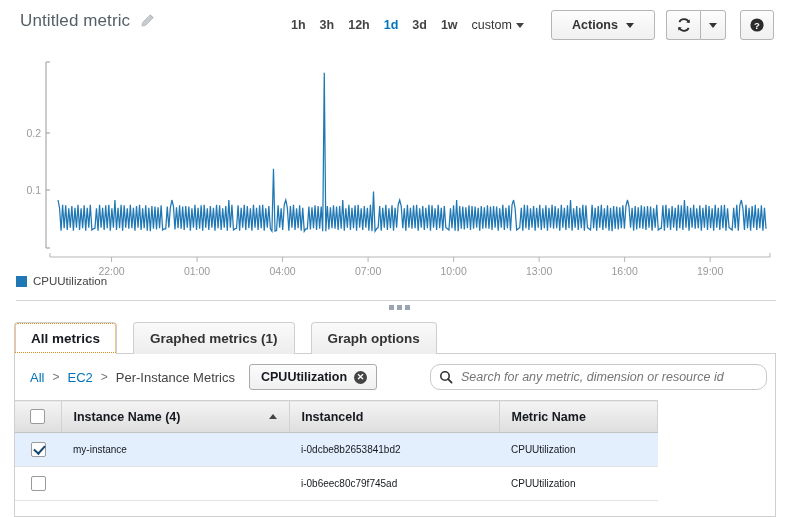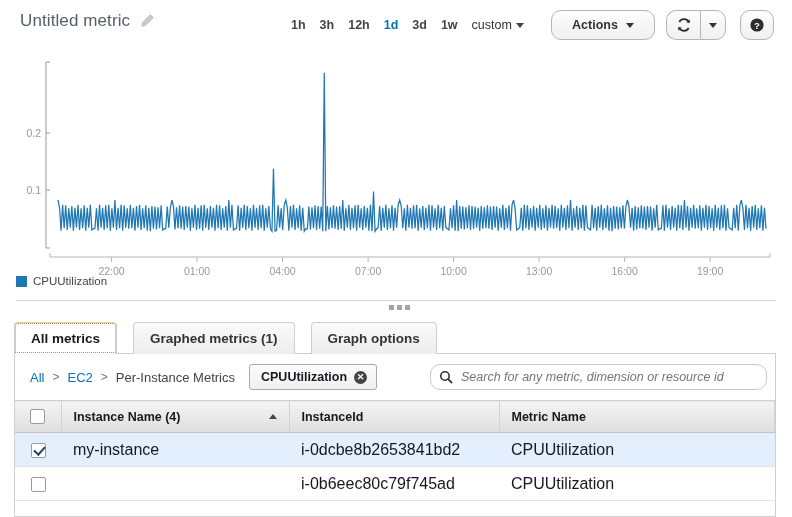--- a/index.html
+++ b/index.html
@@ -21,21 +21,21 @@
   .time-ranges { position:absolute; left:284px; top:16px; display:flex; align-items:center; gap:0; }
   .trange { font-size:12.5px; font-weight:bold; color:#444; padding:2px 7px; cursor:pointer; }
   .trange.active { color:#0073bb; }
   .trange.custom { font-weight:normal; color:#333; padding-right:3px; }
   .custom-caret { width:0;height:0;border-left:4px solid transparent;border-right:4px solid transparent;
                   border-top:5px solid #444; margin-left:1px; margin-right:4px; }
 
   .btn {
     display:inline-flex; align-items:center; justify-content:center;
     background:linear-gradient(to bottom,#fdfdfd 0%,#f0f0f0 100%);
-    border:1px solid #b5b5b5; border-radius:10px;
+    border:1px solid #b5b5b5; border-radius:3px;
     color:#333; font-size:12.5px; font-weight:bold;
     cursor:pointer; height:30px;
   }
   .actions-btn { position:absolute; left:551px; top:10px; width:104px; gap:8px; padding:0 11px; }
   .caret-dn { width:0;height:0;border-left:4.5px solid transparent;border-right:4.5px solid transparent;border-top:5px solid #333; }
 
   .refresh-group { position:absolute; left:666px; top:10px; display:flex; }
   .refresh-btn { width:34px; border-top-right-radius:0; border-bottom-right-radius:0; border-right:none; }
   .refresh-caret-btn { width:26px; border-top-left-radius:0; border-bottom-left-radius:0; }
   .help-btn { position:absolute; left:740px; top:10px; width:34px; }
@@ -81,29 +81,29 @@
   .chip-x { width:13px; height:13px; border-radius:50%; background:#444; color:#fff;
             font-size:9px; line-height:13px; text-align:center; cursor:pointer; font-weight:bold; }
   .search-box { position:absolute; left:415px; top:10px; width:337px; height:26px;
                 border:1px solid #c9c9c9; border-radius:10px; background:#fff;
                 display:flex; align-items:center; padding-left:8px; }
   .search-icon { width:14px; height:14px; flex:none; }
   .search-input { border:none; outline:none; flex:1; font-size:12.5px; font-style:italic;
                   color:#999; padding-left:8px; font-family:"Liberation Sans",sans-serif; background:transparent; }
 
   
-  .mtable { position:absolute; left:0; top:46px; width:760px; border-collapse:collapse; table-layout:fixed;border-radius:19px; }
+  .mtable { position:absolute; left:0; top:46px; width:643px; border-collapse:collapse; table-layout:fixed;border-radius:19px; }
   .mtable th {
     background:linear-gradient(to bottom,#f4f4f4,#dedede);
     border-top:1px solid #cfcfcf; border-bottom:1px solid #c2c2c2; border-right:1px solid #d2d2d2;
     height:32px; font-size:12.5px; font-weight:bold; color:#16191f;
     text-align:left; padding:0 12px; cursor:pointer; white-space:nowrap;
   }
   .mtable th.cb-col, .mtable td.cb-col { width:46px; padding:0; text-align:center; }
-  .mtable td { height:34px; font-size:16px; color:#16191f; padding:0 12px;
+  .mtable td { height:34px; font-size:10px; color:#16191f; padding:0 12px;
                border-bottom:1px solid #e2e2e2; white-space:nowrap; }
   tr.selected td { background:#e3effd; }
   .col-name { width:228px; } .col-id { width:210px; }
   .sort-arrow { display:inline-block; margin-left:auto; width:0;height:0;
                 border-left:4px solid transparent;border-right:4px solid transparent;border-bottom:5px solid #444; }
   .th-inner { display:flex; align-items:center; justify-content:space-between; }
   .chk { width:15px; height:15px; border:1px solid #9b9b9b; border-radius:2px; background:#fff;
          display:inline-block; vertical-align:middle; position:relative; cursor:pointer; }
   .chk.checked::after {
     content:""; position:absolute; left:4px; top:0px; width:5px; height:9px;

